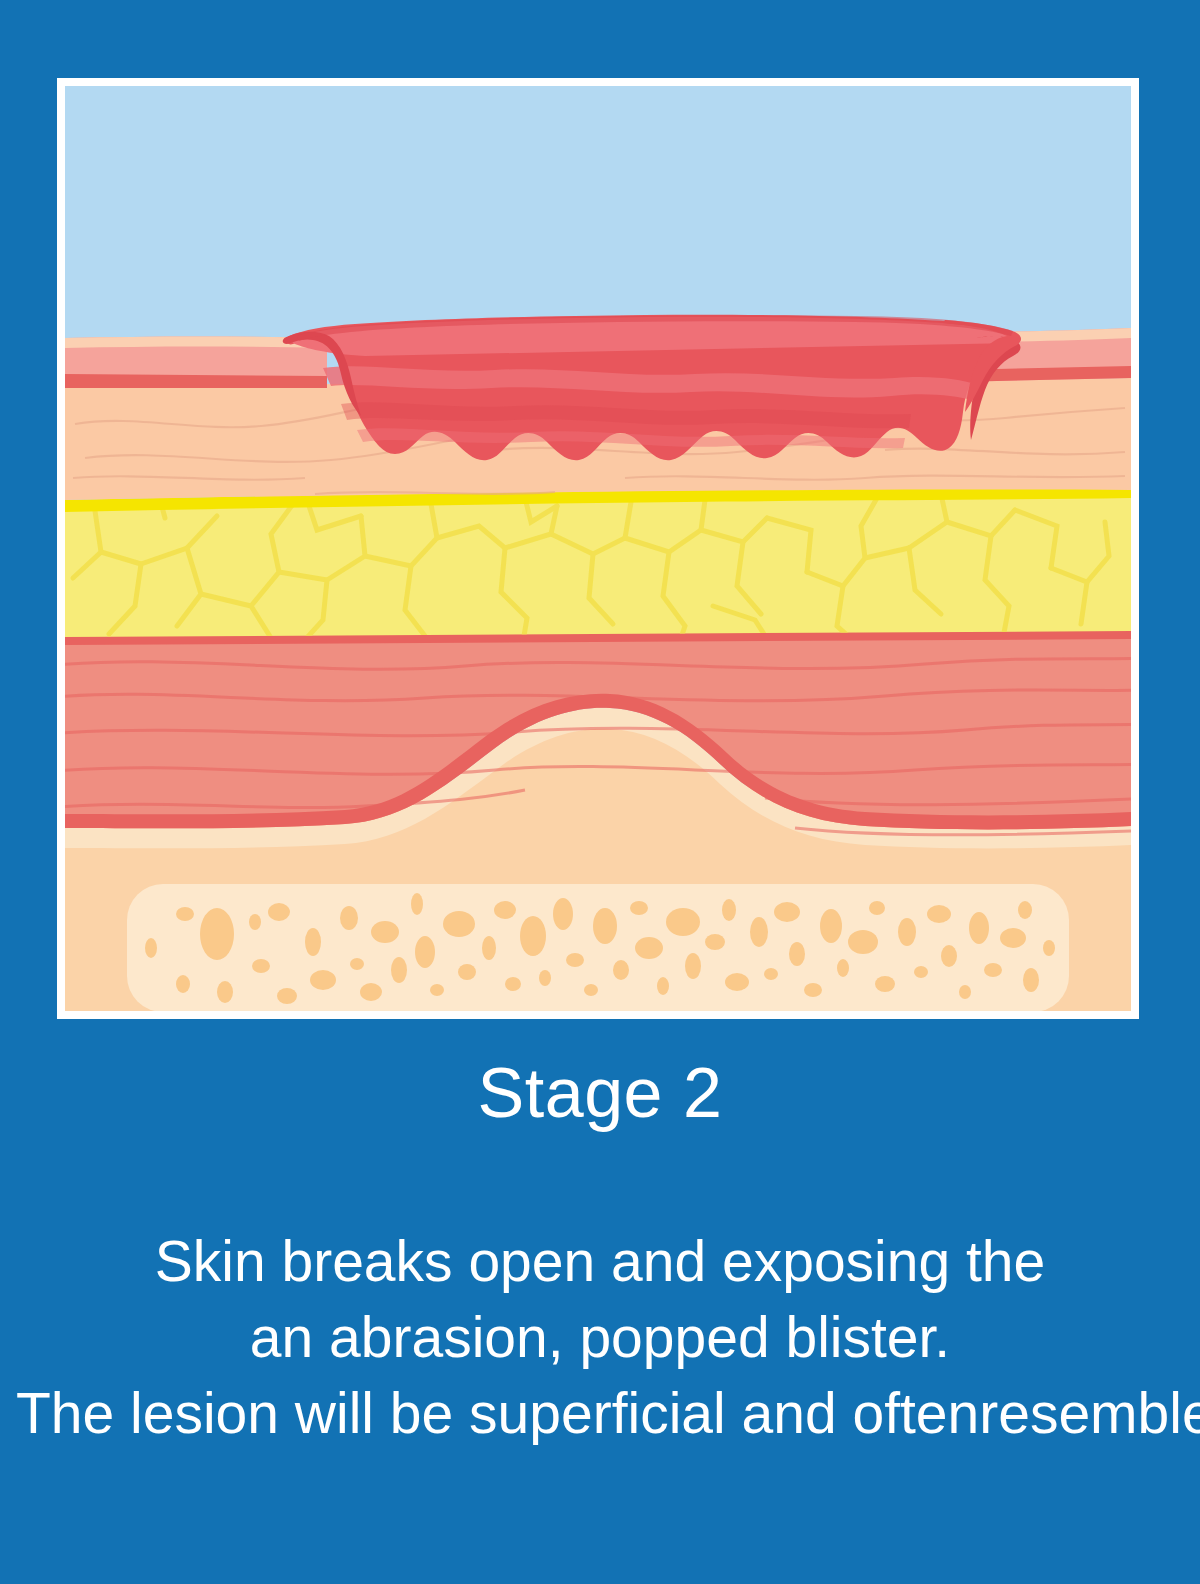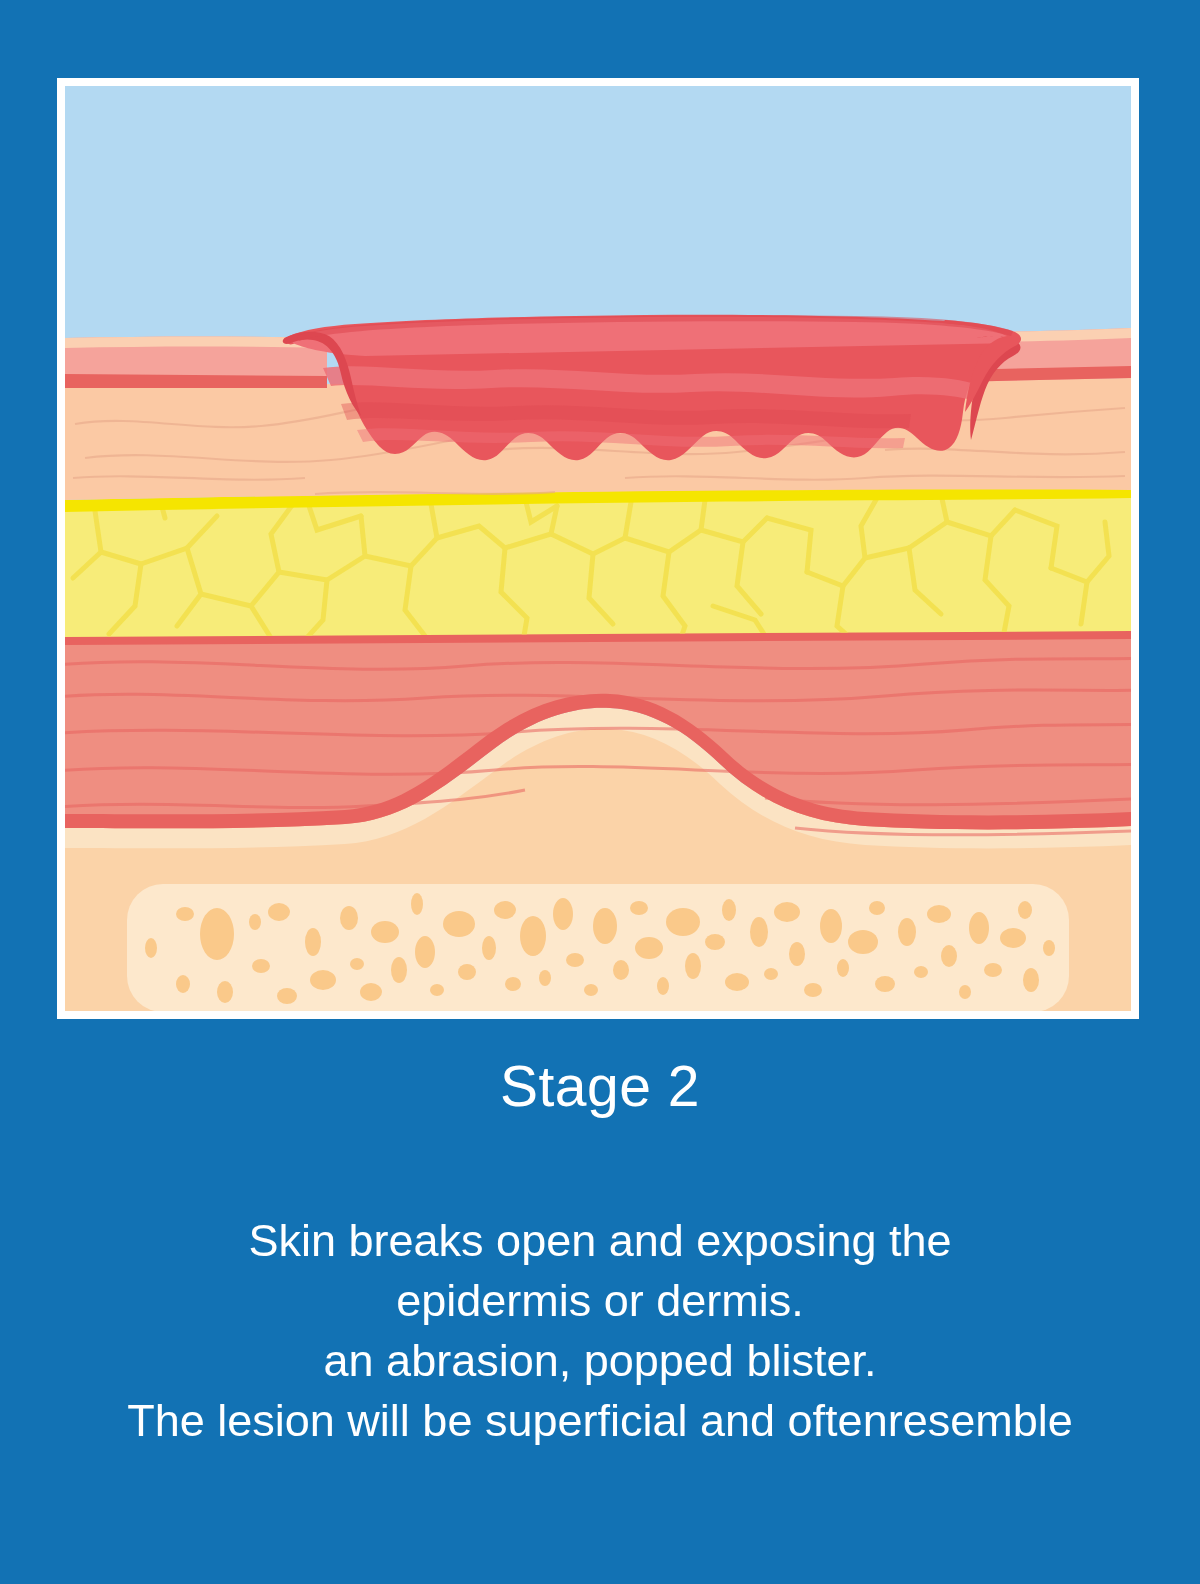--- a/index.html
+++ b/index.html
@@ -45,30 +45,30 @@
   #caption-block {
     position: absolute;
     left: 0;
     top: 1058px;
     width: 1200px;
     text-align: center;
     color: #ffffff;
   }
 
   #stage-title {
-    font-size: 57px;
+    font-size: 70px;
     font-weight: 300;
     line-height: 1.0;
     letter-spacing: 0.5px;
     color: #ffffff;
   }
 
   #stage-description {
     margin-top: 96px;
-    font-size: 45px;
+    font-size: 57px;
     font-weight: 300;
     line-height: 1.33;
     color: #ffffff;
     padding: 0 16px;
   }
 
   #stage-description .desc-line { display: block; white-space: nowrap; }
 </style>
 </head>
 <body>
@@ -385,17 +385,16 @@
                L946,250 C918,242 868,237 790,236 C640,234 470,236 362,241 C292,244 250,249 234,255 Z" fill="#dd4750" opacity="0.55"></path>
 
     </svg>
   </div>
 </div>
 
 <div id="caption-block">
   <div id="stage-title">Stage 2</div>
   <div id="stage-description">
     <span class="desc-line">Skin breaks open and exposing the</span>
-    <span class="desc-line">epidermis or dermis.</span>
     <span class="desc-line">an abrasion, popped blister.</span>
     <span class="desc-line">The lesion will be superficial and oftenresemble</span>
   </div>
 </div>
 
 </body></html>

